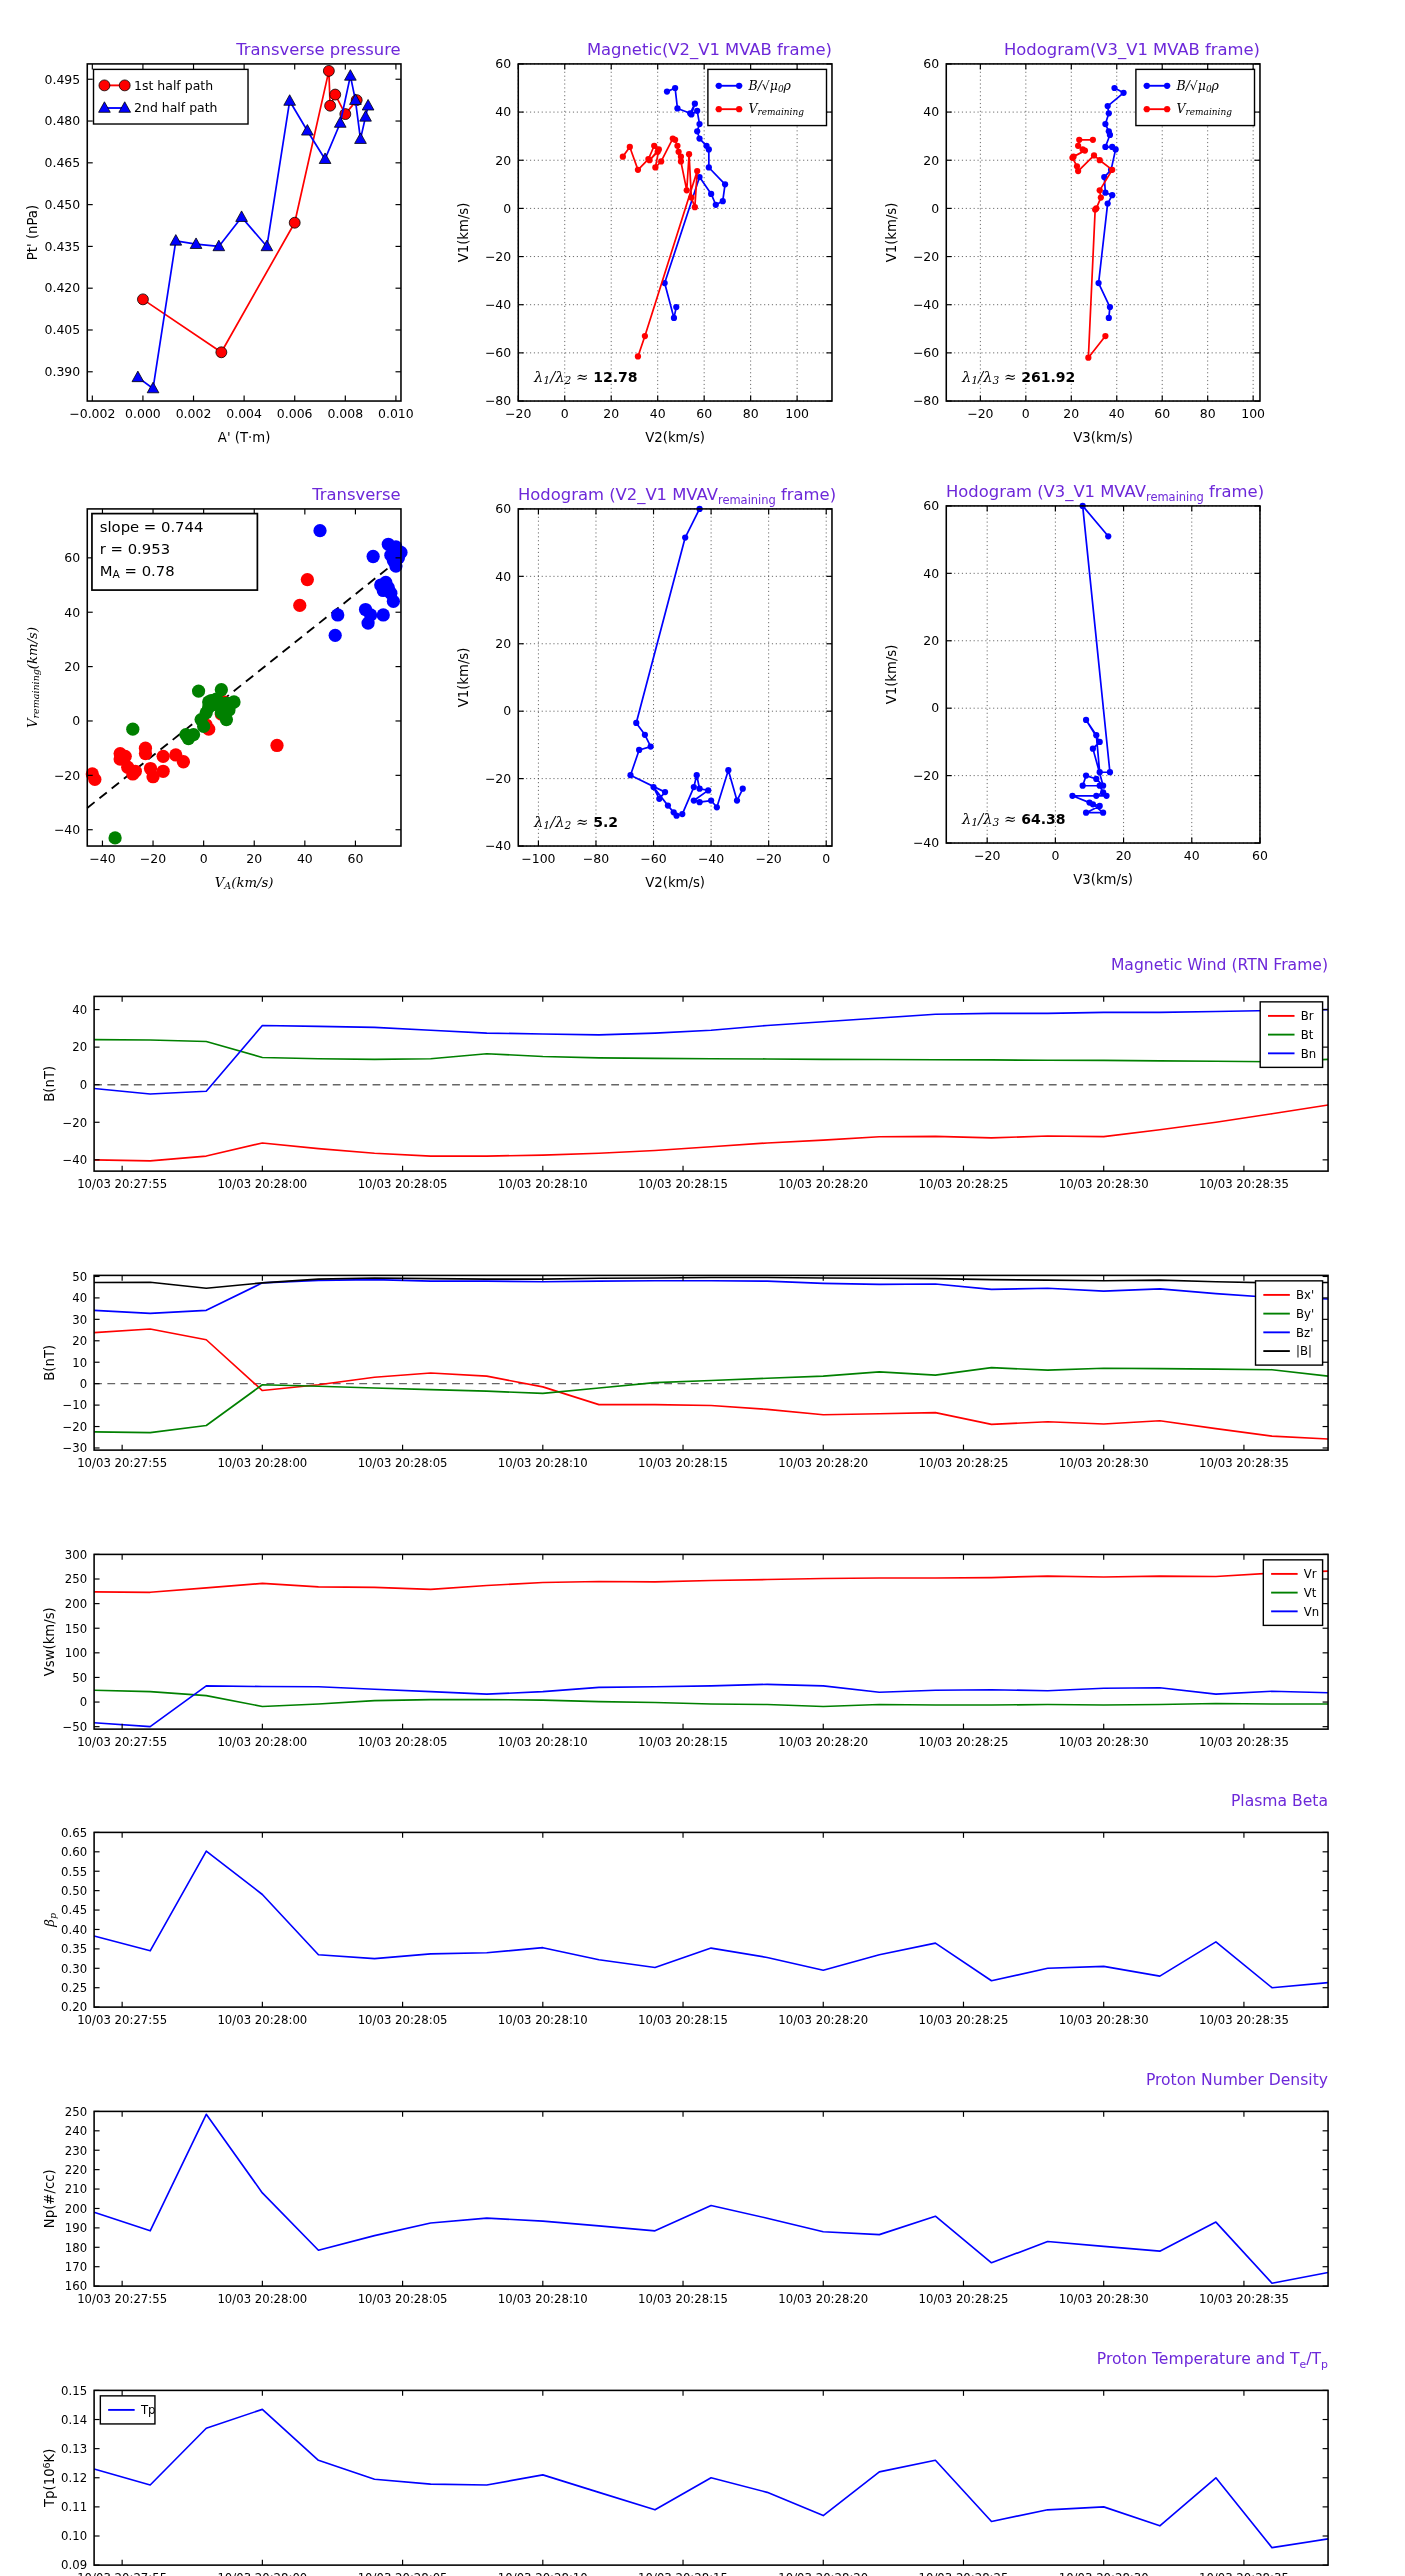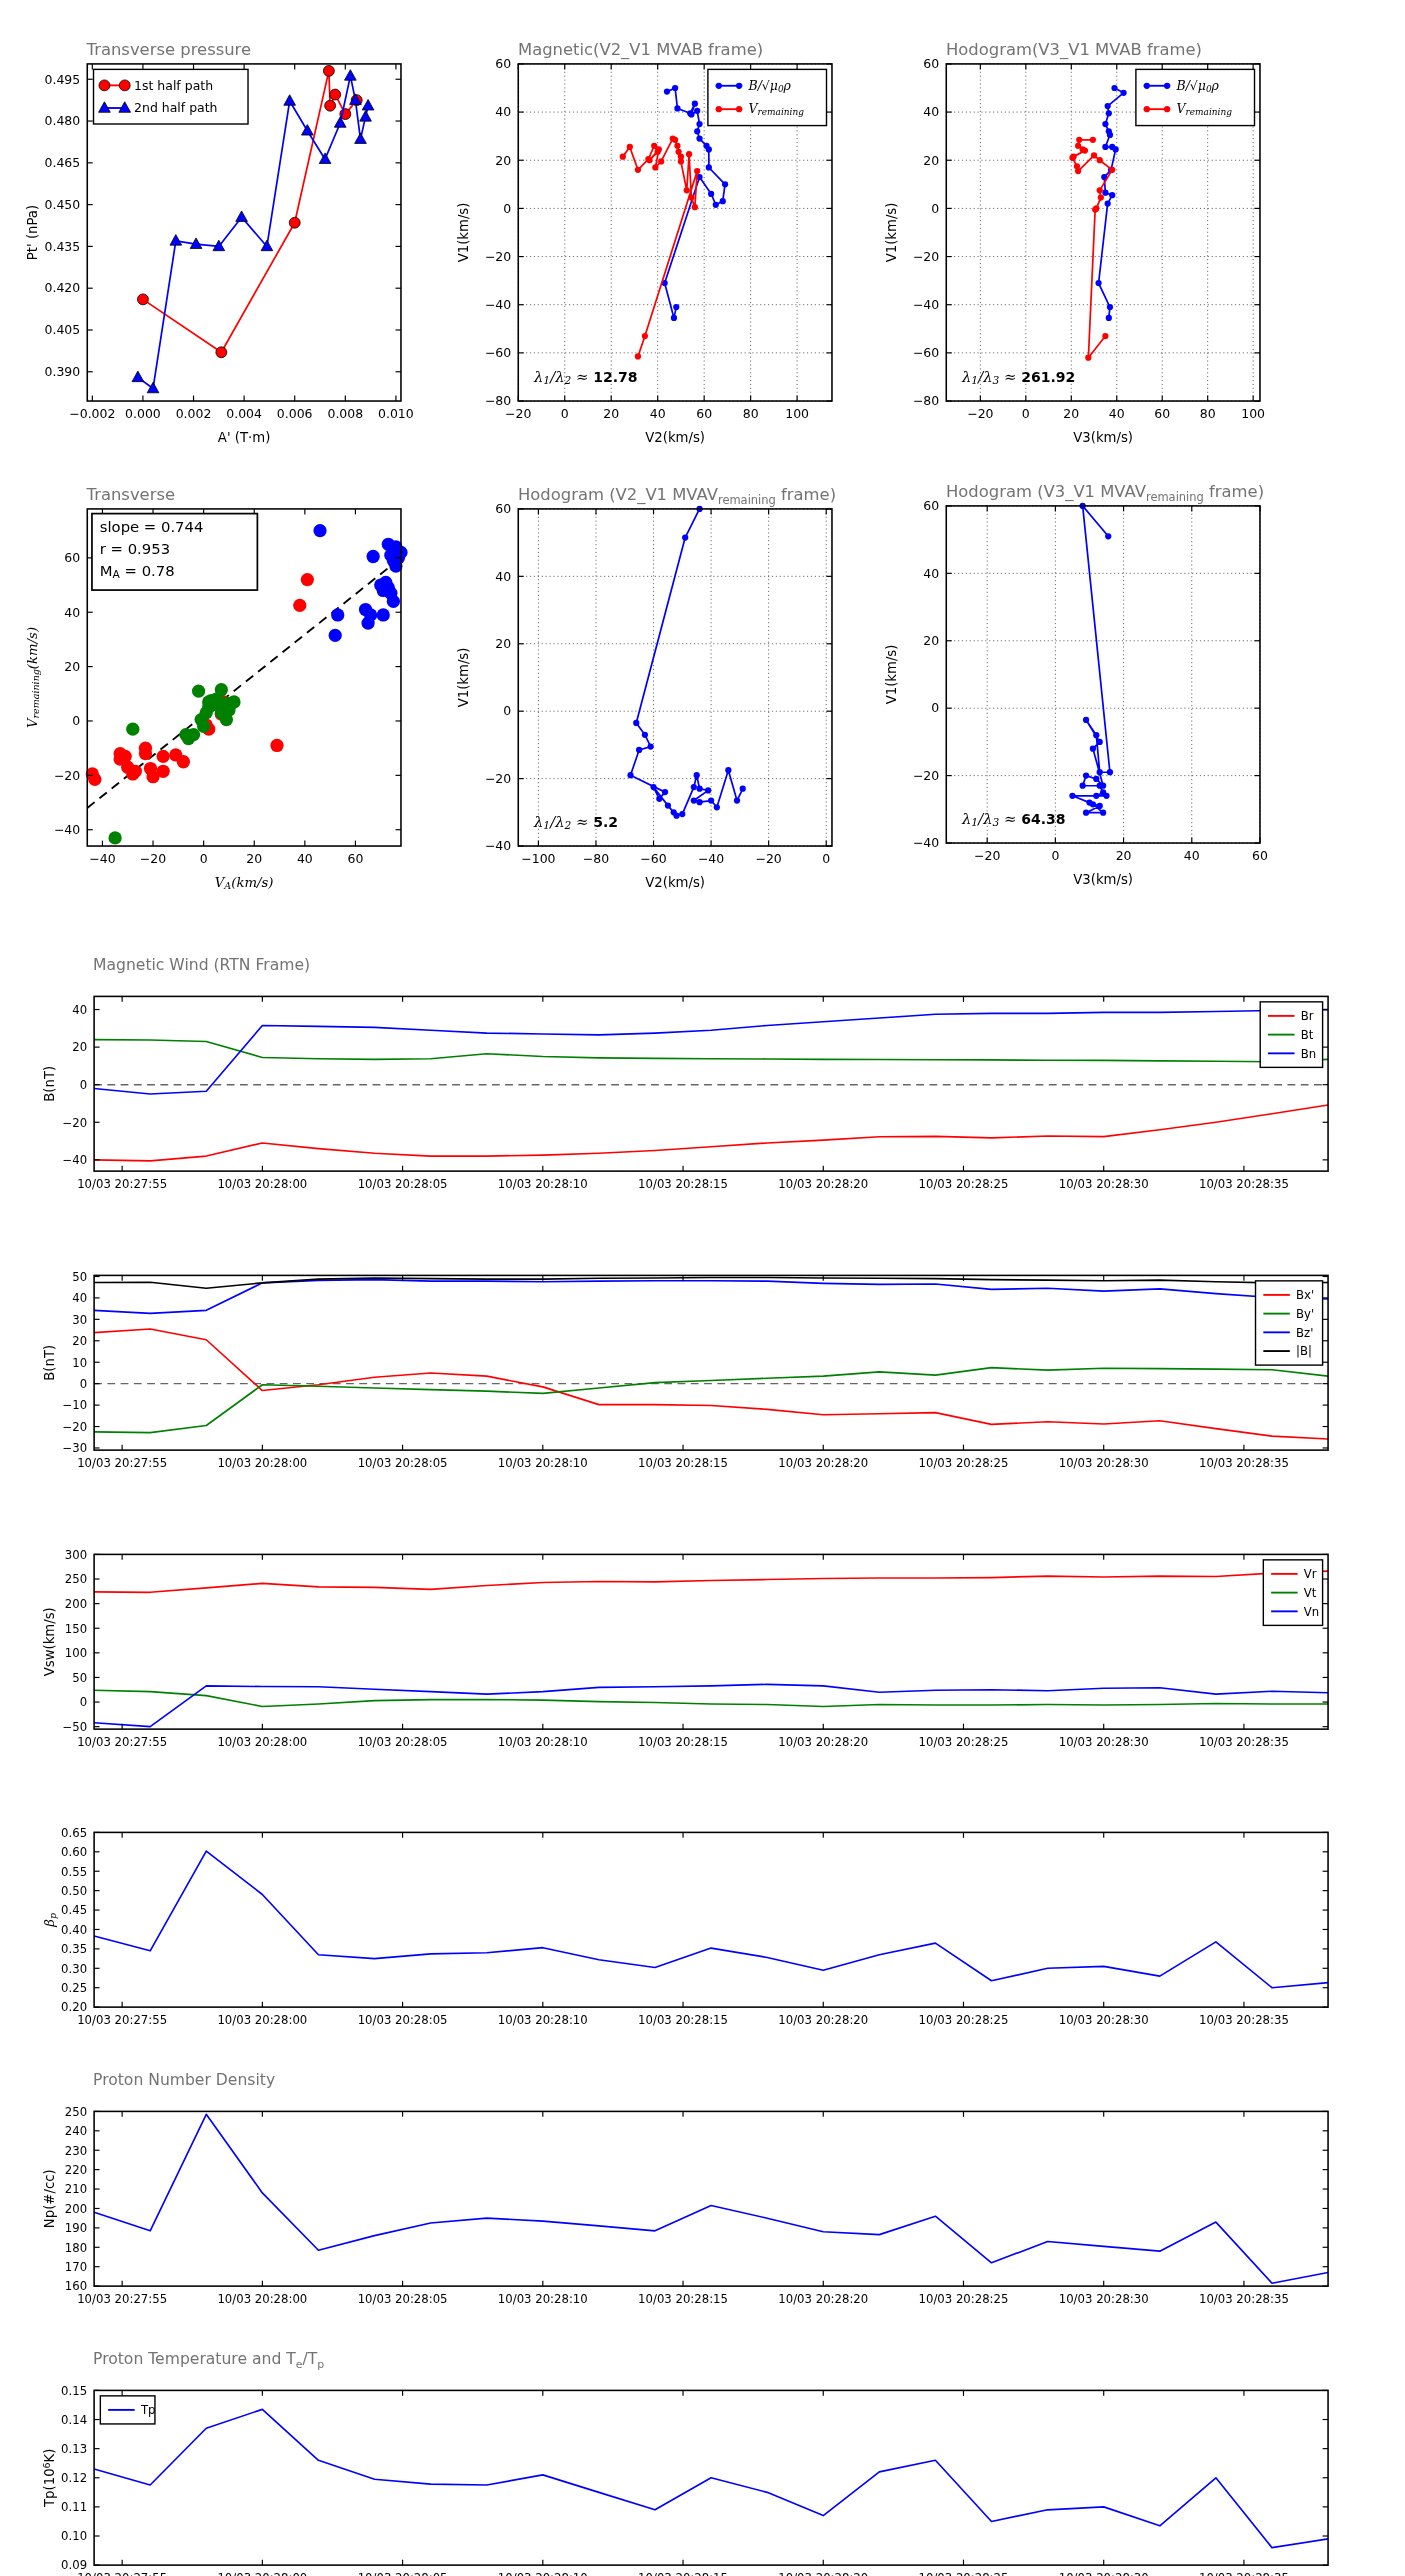--- a/index.html
+++ b/index.html
@@ -1,19 +1,19 @@
 <!DOCTYPE html>
 <html style="font-size:12.5px"><head>
 <meta charset="utf-8">
 <style>
   html,body{margin:0;padding:0;background:#fff;}
   #page{position:relative;width:1405px;height:2576px;background:#fff;
         font-family:"DejaVu Sans","Liberation Sans",sans-serif;color:#000;}
   .panel{position:absolute;}
-  .chart-title{position:absolute;text-align:left;font-size:15.6px;color:#737373;white-space:nowrap;z-index:3;}
+  .chart-title{position:absolute;text-align:right;font-size:15.6px;color:#6d28d9;white-space:nowrap;z-index:3;}
   .top-panel .chart-title{left:78px;width:314px;top:19px;font-size:16.4px;}
   .ts-panel .chart-title{left:62px;width:1235px;top:0px;font-size:15.6px;}
   svg{position:absolute;left:0;top:0;}
   .top-panel svg{top:0;}
   .ts-panel svg{top:17px;}
   sub{font-size:70%;}
 </style>
 </head>
 <body>
 
@@ -826,20 +826,21 @@
         <line x1="1589" y1="55" x2="1623" y2="55" stroke="#ff0000" stroke-width="2.4"></line>
         <text x="1631" y="60.5" font-size="15" fill="#000"><tspan>Vr</tspan></text>
         <line x1="1589" y1="79" x2="1623" y2="79" stroke="#008000" stroke-width="2.4"></line>
         <text x="1631" y="84.5" font-size="15" fill="#000"><tspan>Vt</tspan></text>
         <line x1="1589" y1="103" x2="1623" y2="103" stroke="#0000ff" stroke-width="2.4"></line>
         <text x="1631" y="108.5" font-size="15" fill="#000"><tspan>Vn</tspan></text>
       </svg>
   </div>
 
   <div class="panel ts-panel" style="left:31px;top:1792px;width:1343px;height:258px">
+    <div class="chart-title">Plasma Beta</div>
     <svg width="1343" height="234" viewBox="0 0 1720 300">
         <polyline points="80.0,162.9 151.9,181.8 223.8,53.9 295.7,109.6 367.6,186.8 439.5,191.8 511.5,185.8 583.4,184.3 655.3,177.8 727.2,193.3 799.1,203.2 871.0,178.3 942.9,190.3 1014.8,206.7 1086.7,186.8 1158.6,171.9 1230.5,220.2 1302.5,204.2 1374.4,201.7 1446.3,214.2 1518.2,170.4 1590.1,229.1 1662.0,222.6" fill="none" stroke="#0000ff" stroke-width="2.1" stroke-linejoin="round"></polyline>
         <rect x="80" y="30" width="1582" height="224" fill="none" stroke="#000" stroke-width="2"></rect>
         <line x1="115.95454545454545" y1="254" x2="115.95454545454545" y2="247" stroke="#000" stroke-width="1.5"></line>
         <line x1="115.95454545454545" y1="30" x2="115.95454545454545" y2="37" stroke="#000" stroke-width="1.5"></line>
         <text x="115.95454545454545" y="276" text-anchor="middle" font-size="15" fill="#000"><tspan>10/03 20:27:55</tspan></text>
         <line x1="295.72727272727275" y1="254" x2="295.72727272727275" y2="247" stroke="#000" stroke-width="1.5"></line>
         <line x1="295.72727272727275" y1="30" x2="295.72727272727275" y2="37" stroke="#000" stroke-width="1.5"></line>
         <text x="295.72727272727275" y="276" text-anchor="middle" font-size="15" fill="#000"><tspan>10/03 20:28:00</tspan></text>
         <line x1="475.5" y1="254" x2="475.5" y2="247" stroke="#000" stroke-width="1.5"></line>

